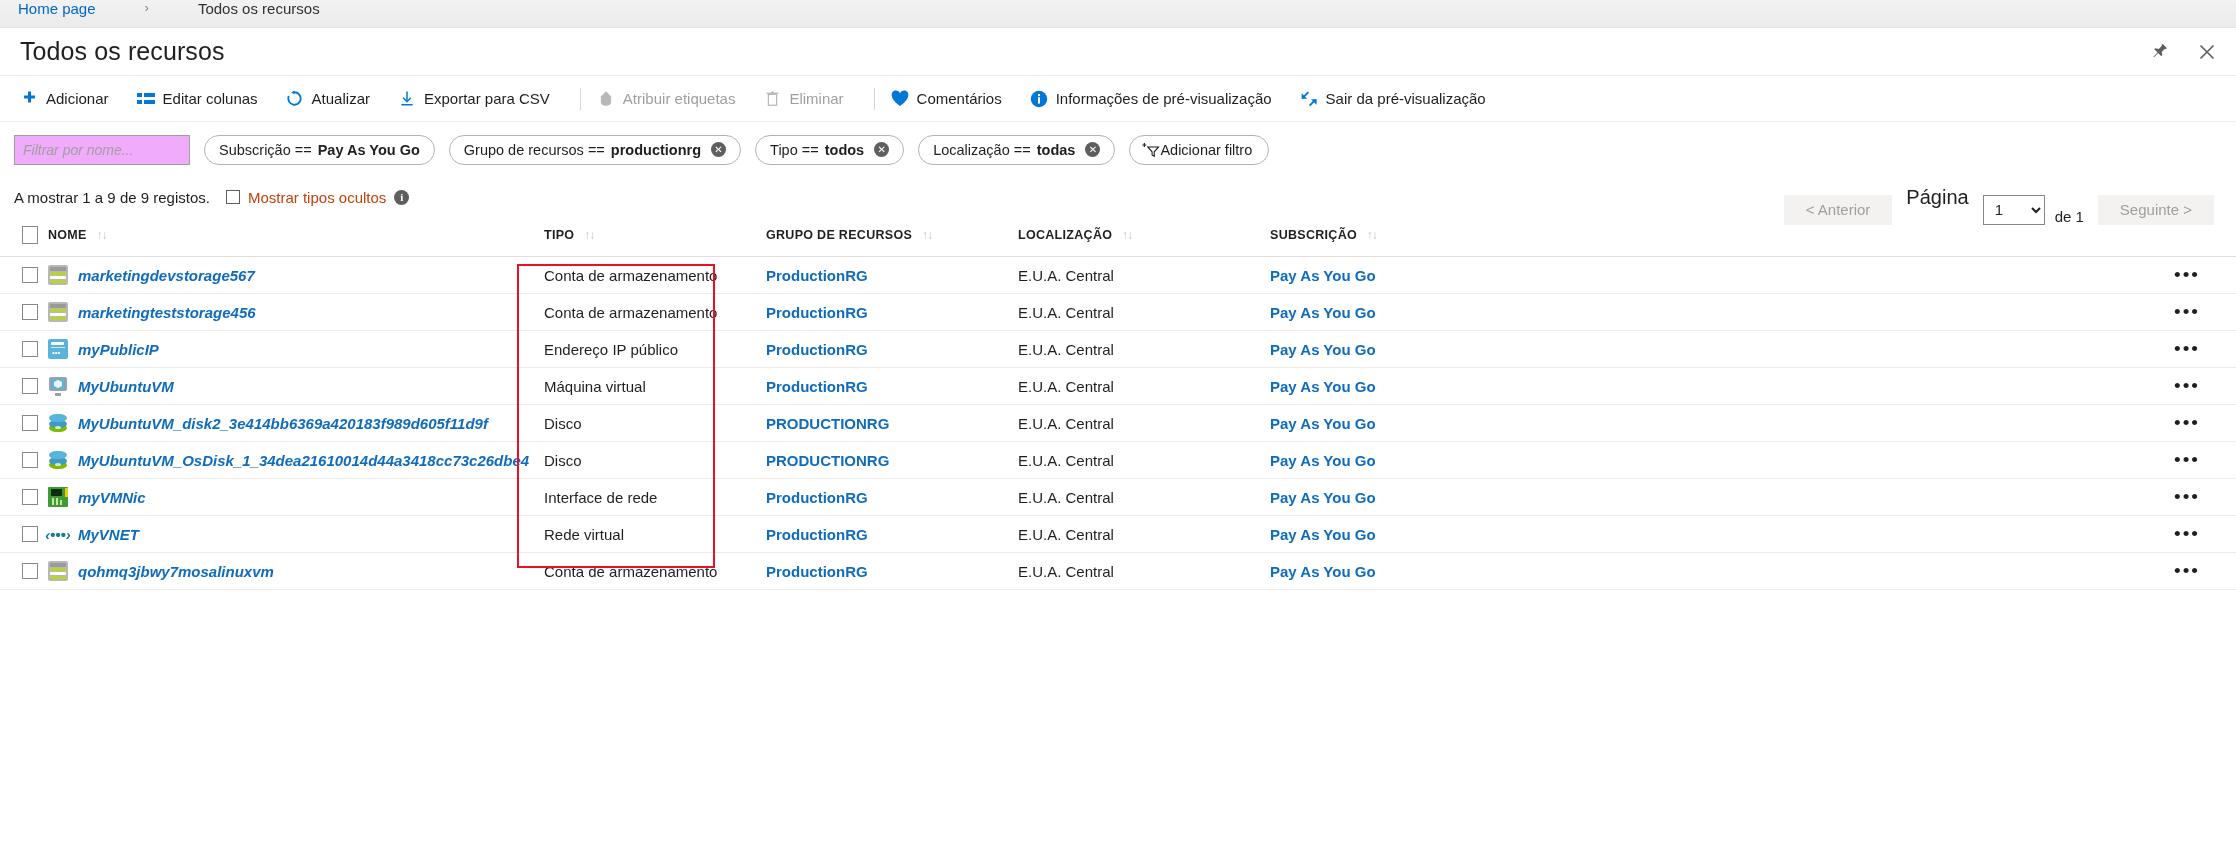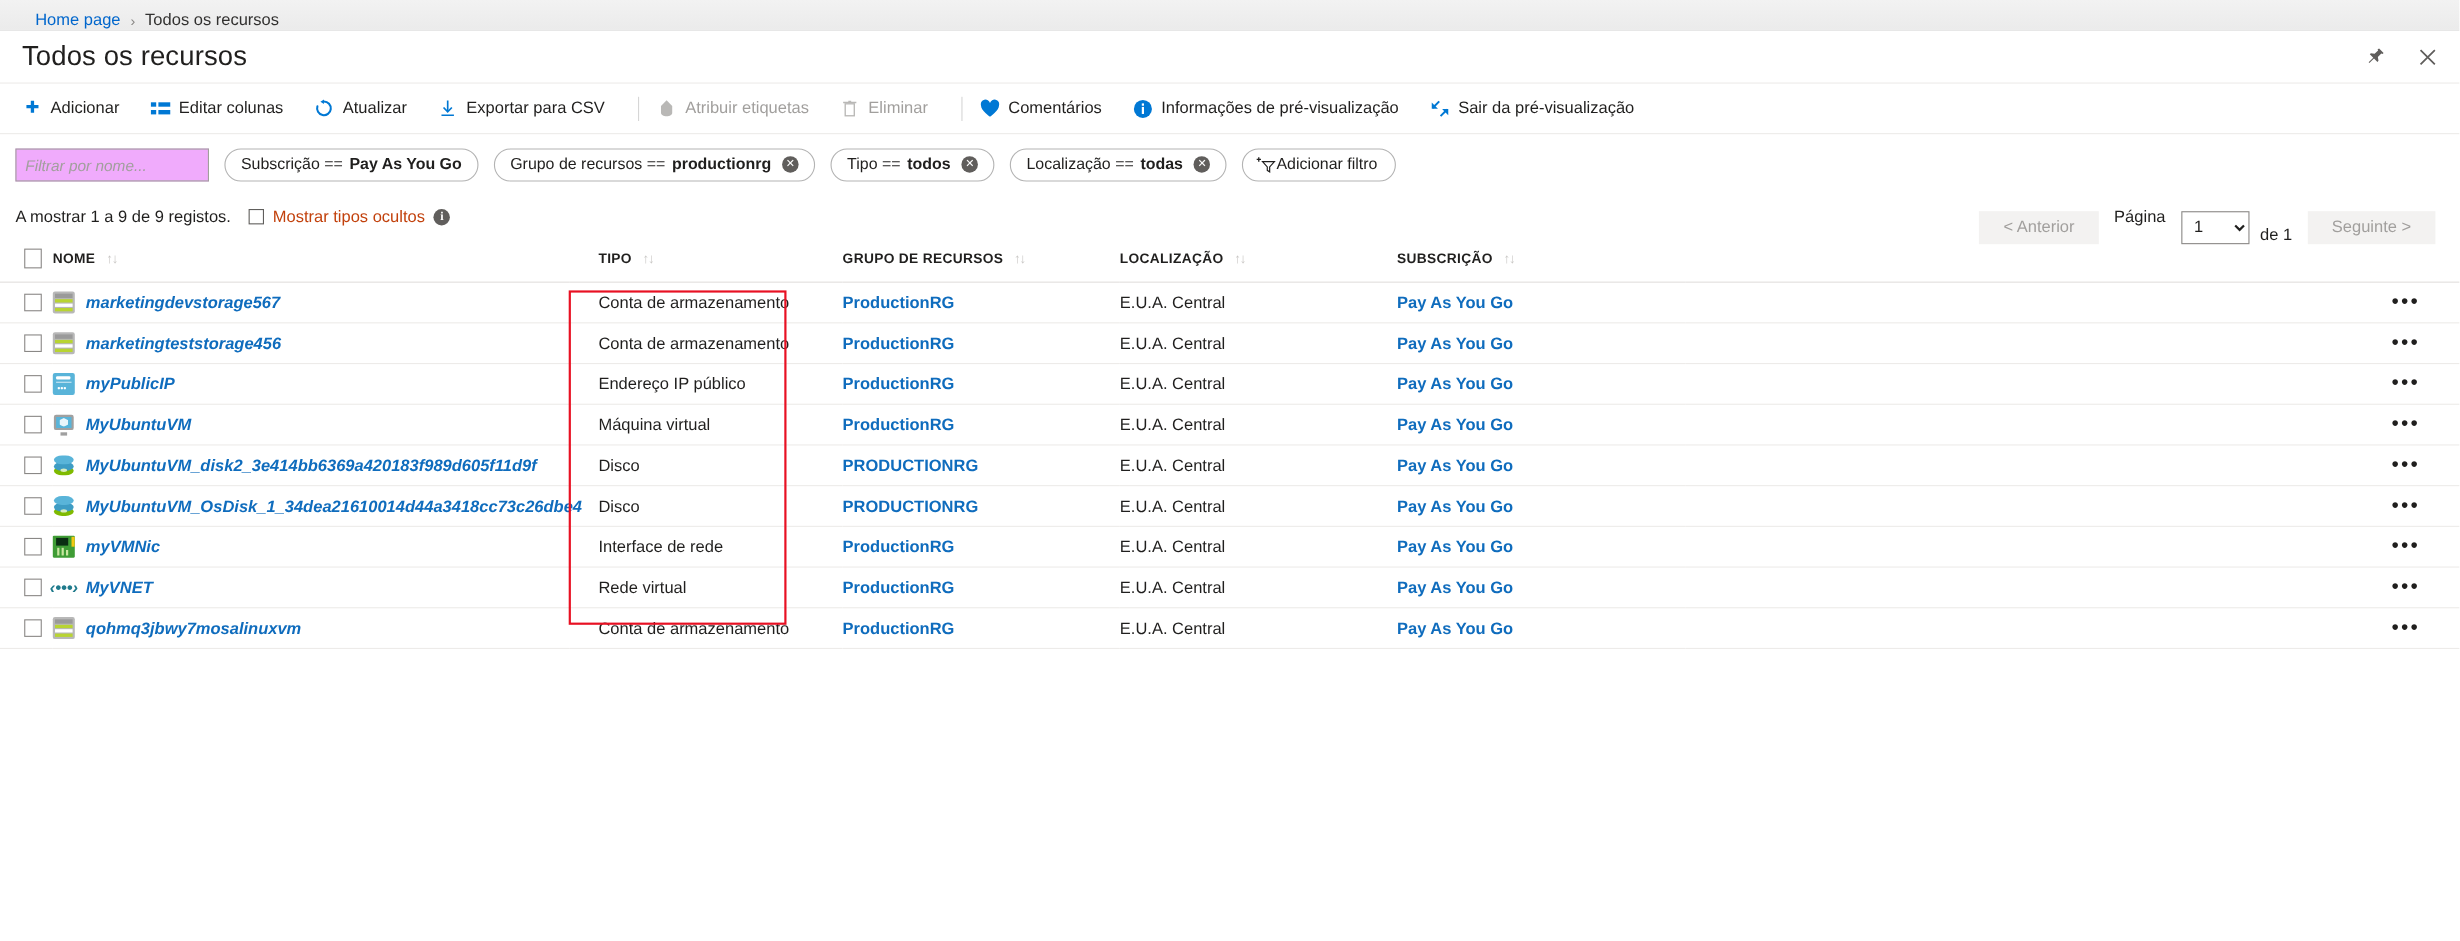--- a/index.html
+++ b/index.html
@@ -10,23 +10,24 @@
     background:#ffffff;
     color:#201f1e;
     overflow:hidden;
   }
 
   
   .breadcrumb{
     height:28px;
     background:linear-gradient(#f2f2f2,#ebebeb);
     border-bottom:1px solid #e1e1e1;
-    display:flex; align-items:flex-end;
-    padding-left:32px;
+    display:flex; align-items:flex-start;
+    padding-left:18px;
     font-size:15px;
+    gap:40px;
   }
   .bc-link{ color:#0066cc; cursor:pointer; }
   .bc-sep{ color:#8a8886; margin:0 9px; font-size:13px; }
   .bc-current{ color:#323130; }
 
   
   .titlebar{
     height:48px;
     display:flex; align-items:center;
     border-bottom:1px solid #edebe9;
@@ -101,21 +102,21 @@
     font-size:11px; font-weight:700; line-height:15px; text-align:center;
     display:inline-block; margin-left:8px; font-family:"Liberation Serif", serif;
     cursor:pointer;
   }
   .pager{ margin-left:auto; display:flex; align-items:flex-end; gap:0; padding-right:22px; }
   .pgbtn{
     background:#f3f2f1; color:#a19f9d; border:none;
     height:30px; padding:0 22px; font-size:15px;
     font-family:"Liberation Sans", sans-serif; cursor:default;
   }
-  .pg-label{ font-size:15px; margin:16px 14px; color:#201f1e; }
+  .pg-label{ font-size:20px; margin:16px 14px; color:#201f1e; }
   .pg-de{ font-size:15px; margin:0 14px 0 10px; color:#201f1e; }
   .pg-select{
     height:30px; width:62px; border:1px solid #8a8886; background:#fff;
     font-size:15px; font-family:"Liberation Sans", sans-serif;
     color:#201f1e; padding-left:7px;
   }
 
   
   .tablewrap{ position:relative; }
   table{ width:100%; border-collapse:collapse; table-layout:fixed;padding-left:48px; }

